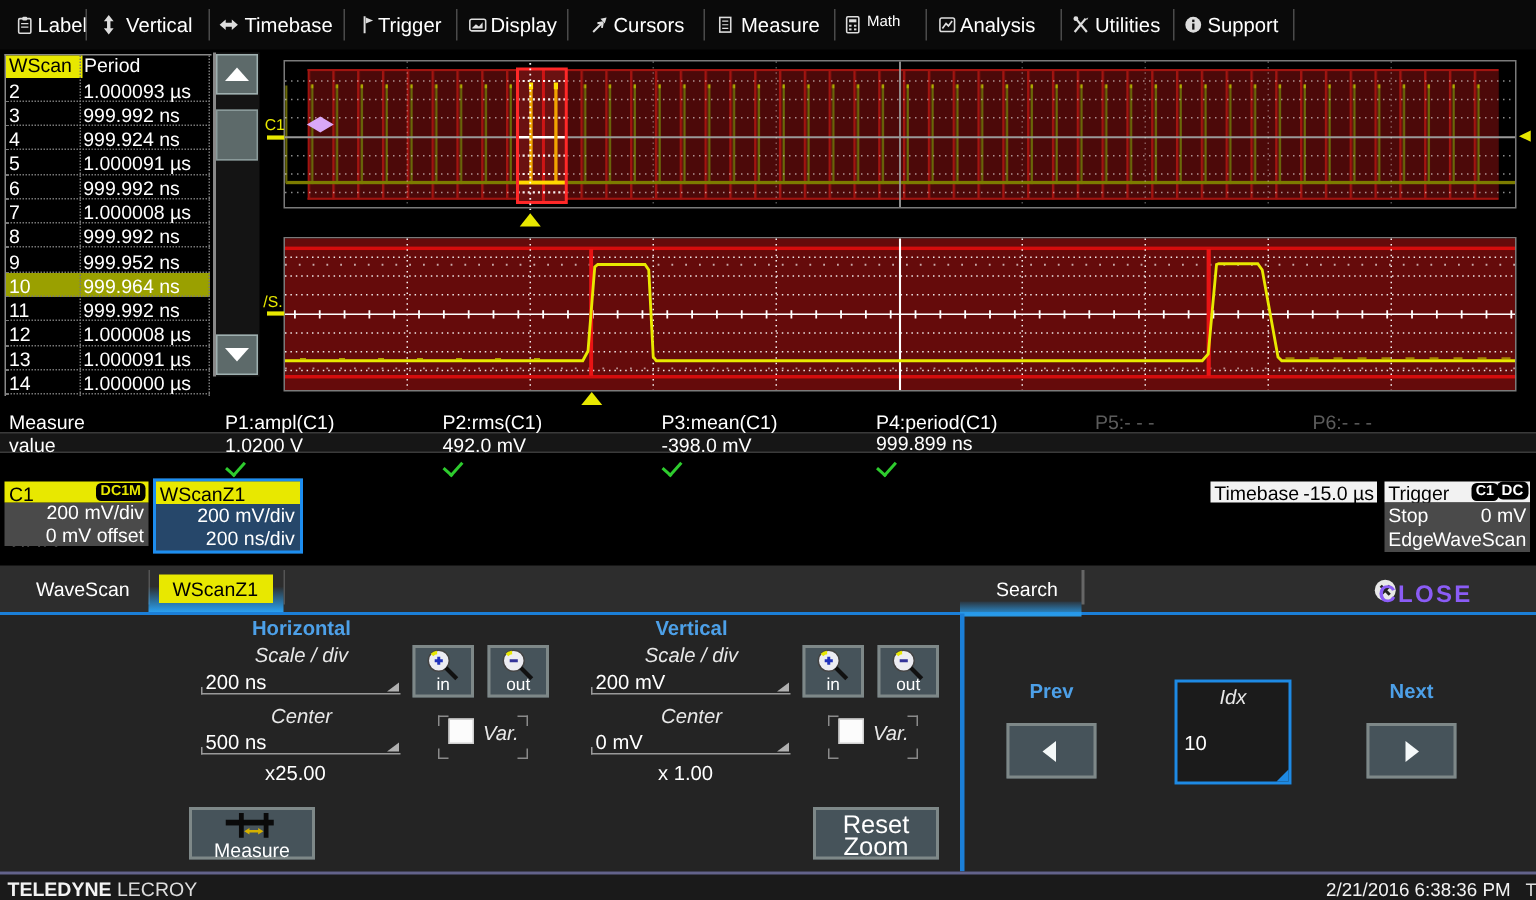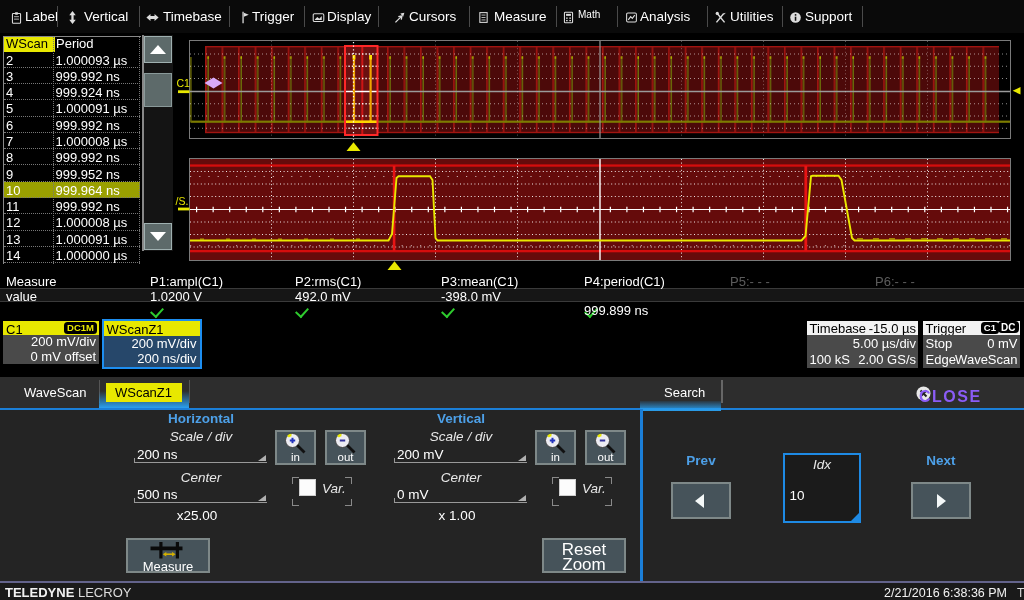--- a/index.html
+++ b/index.html
@@ -241,46 +241,41 @@
 <div class="a w" style="left:150px;top:274px;font-size:13px;">P1:ampl(C1)</div>
 <div class="a w" style="left:150px;top:289px;font-size:13px;z-index:3;">1.0200 V</div>
 <div class="a" style="left:153px;top:305px;width:6px;height:10px;border-right:2.6px solid #2ecc2e;border-bottom:2.6px solid #2ecc2e;transform:rotate(42deg);"></div>
 <div class="a w" style="left:295px;top:274px;font-size:13px;">P2:rms(C1)</div>
 <div class="a w" style="left:295px;top:289px;font-size:13px;z-index:3;">492.0 mV</div>
 <div class="a" style="left:298px;top:305px;width:6px;height:10px;border-right:2.6px solid #2ecc2e;border-bottom:2.6px solid #2ecc2e;transform:rotate(42deg);"></div>
 <div class="a w" style="left:441px;top:274px;font-size:13px;">P3:mean(C1)</div>
 <div class="a w" style="left:441px;top:289px;font-size:13px;z-index:3;">-398.0 mV</div>
 <div class="a" style="left:444px;top:305px;width:6px;height:10px;border-right:2.6px solid #2ecc2e;border-bottom:2.6px solid #2ecc2e;transform:rotate(42deg);"></div>
 <div class="a w" style="left:584px;top:274px;font-size:13px;">P4:period(C1)</div>
-<div class="a w" style="left:584px;top:303px;font-size:13px;z-index:3;">999.899 ns</div>
+<div class="a w" style="left:584px;top:288px;font-size:13px;z-index:3;">999.899 ns</div>
 <div class="a" style="left:587px;top:305px;width:6px;height:10px;border-right:2.6px solid #2ecc2e;border-bottom:2.6px solid #2ecc2e;transform:rotate(42deg);"></div>
 <div class="a" style="left:730px;top:274px;font-size:13px;color:#5c5c5c;">P5:- - -</div>
 <div class="a" style="left:875px;top:274px;font-size:13px;color:#5c5c5c;">P6:- - -</div>
 <div class="a" style="left:3px;top:320.5px;width:96px;height:43.5px;">
       <div style="height:14.5px;background:#e8e800;position:relative;">
         <span style="position:absolute;left:3px;top:1px;font-size:13px;color:#000;">C1</span>
         <span style="position:absolute;right:2px;top:1.5px;background:#000;color:#e8e800;font-size:9.5px;font-weight:bold;border-radius:3.5px;padding:1px 3px;line-height:10px;">DC1M</span>
       </div>
       <div style="height:29px;background:#4a4a4a;color:#fff;font-size:13px;text-align:right;padding-right:3px;line-height:14.5px;">200 mV/div<br>0 mV offset</div>
     </div>
 <div class="a" style="left:101.5px;top:318.5px;width:100px;height:50px;border:2px solid #1d8ef0;box-sizing:border-box;background:#26476a;">
       <div style="height:15.5px;background:#e8e800;position:relative;">
         <span style="position:absolute;left:3px;top:1px;font-size:13px;color:#000;">WScanZ1</span>
       </div>
       <div style="color:#fff;font-size:13px;text-align:right;padding-right:3px;line-height:15px;">200 mV/div<br>200 ns/div</div>
     </div>
 <div class="a" style="left:806.5px;top:320.5px;width:111.5px;height:47.5px;">
       <div style="height:14px;background:#f2f2f2;position:relative;">
         <span style="position:absolute;left:3px;top:0.5px;font-size:13px;color:#000;">Timebase</span>
         <span style="position:absolute;right:2px;top:0.5px;font-size:13px;color:#000;">-15.0 µs</span>
-      </div>
-      <div style="height:33.5px;background:#4a4a4a;color:#fff;font-size:13px;position:relative;">
-        <span style="position:absolute;right:2px;top:1px;">5.00 µs/div</span>
-        <span style="position:absolute;left:3px;top:17px;">100 kS</span>
-        <span style="position:absolute;right:2px;top:17px;">2.00 GS/s</span>
       </div>
     </div>
 <div class="a" style="left:922.5px;top:320.5px;width:97px;height:47.5px;">
       <div style="height:14px;background:#f2f2f2;position:relative;">
         <span style="position:absolute;left:3px;top:0.5px;font-size:13px;color:#000;">Trigger</span>
         <span style="position:absolute;right:20.5px;top:1px;background:#000;color:#fff;font-size:9.5px;font-weight:bold;border-radius:3.5px;padding:1px 3px;line-height:10px;">C1</span>
         <span style="position:absolute;right:1px;top:0.5px;background:#000;color:#fff;font-size:10px;font-weight:bold;border-radius:4px;padding:0.5px 3px;">DC</span>
       </div>
       <div style="height:33.5px;background:#4a4a4a;color:#fff;font-size:13px;position:relative;">
         <span style="position:absolute;left:3px;top:1px;">Stop</span>

